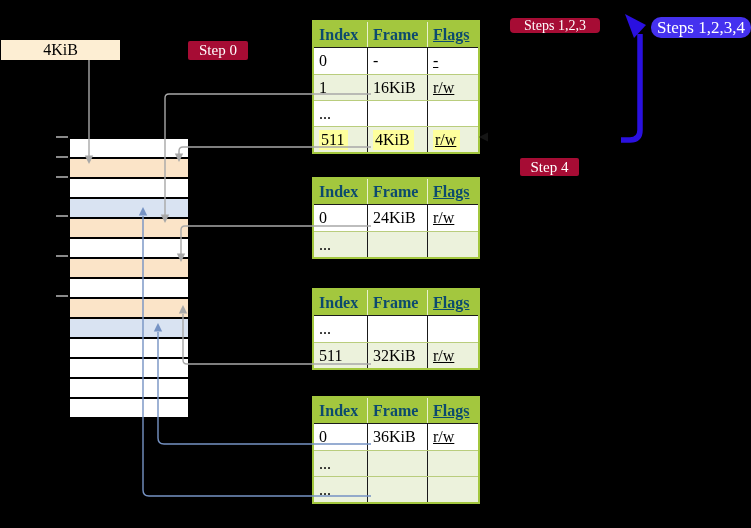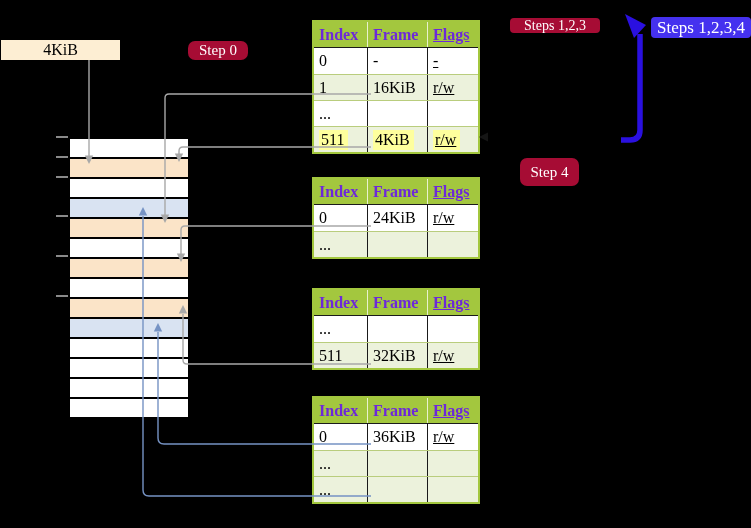--- a/index.html
+++ b/index.html
@@ -4,37 +4,37 @@
 <style>
   html,body{margin:0;padding:0;background:#000;}
   #stage{position:relative;width:751px;height:528px;background:#000;overflow:hidden;
          font-family:"Liberation Serif","DejaVu Serif",serif;}
   
   .framelabel{position:absolute;left:1px;top:40px;width:119px;height:20px;background:#fdeed3;
     color:#000;font-size:16px;display:flex;align-items:center;justify-content:center;}
   
   .badge{position:absolute;display:flex;align-items:center;justify-content:center;
     color:#fff;white-space:nowrap;}
-  .badge.red{background:#a60c34;border-radius:7px;}
-  .badge.blue{background:#4531ef;border-radius:4px;}
+  .badge.red{background:#a60c34;border-radius:2px;}
+  .badge.blue{background:#4531ef;border-radius:10px;}
   #badge-step0{left:188px;top:41px;width:60px;height:19px;font-size:15px;}
   #badge-steps123{left:510px;top:18px;width:90px;height:15px;font-size:14px;border-radius:4px;}
   #badge-steps1234{left:651px;top:17px;width:100px;height:21px;font-size:17px;}
-  #badge-step4{left:520px;top:158px;width:59px;height:28px;font-size:15px;}
+  #badge-step4{left:520px;top:158px;width:59px;height:18px;font-size:15px;}
   
   #memstrip{position:absolute;left:68px;top:137px;width:122px;border:2px solid #000;background:#fff;box-sizing:border-box;}
   .mrow{height:18px;border-bottom:2px solid #000;background:#fff;}
   .mrow:last-child{border-bottom:none;}
   .mrow.pagetable{background:#fbe4c8;}
   .mrow.frame{background:#d9e3f2;}
   .tick{position:absolute;left:56px;width:12px;height:2px;background:#8a8a8a;}
   
   .tbl{position:absolute;left:312px;width:168px;border:2px solid #a3c73e;background:#fff;box-sizing:border-box;}
   .trow{display:flex;height:26px;box-sizing:border-box;}
-  .thead{background:#a3c73e;color:#6d28d9;font-weight:bold;border-bottom:1px solid #1a1a1a;}
+  .thead{background:#a3c73e;color:#0c4a6e;font-weight:bold;border-bottom:1px solid #1a1a1a;}
   .trow .cell{box-sizing:border-box;display:flex;align-items:center;padding-left:5px;
     font-size:16px;overflow:hidden;}
   .c1{width:53px;}.c2{width:60px;}.c3{flex:1;text-decoration:underline;}
   .thead .c2,.thead .c3{border-left:1px solid rgba(255,255,255,.75);}
   .tbody .c2,.tbody .c3{border-left:1px solid #1a1a1a;}
   .tbody{color:#000;}
   .tbody.alt{background:#ecf2dc;}
   .tbody + .tbody{border-top:1px solid #b9cd7d;}
   .hl{background:#feff9d;padding:0 4px 0 2px;display:inline-block;line-height:20px;}
   

